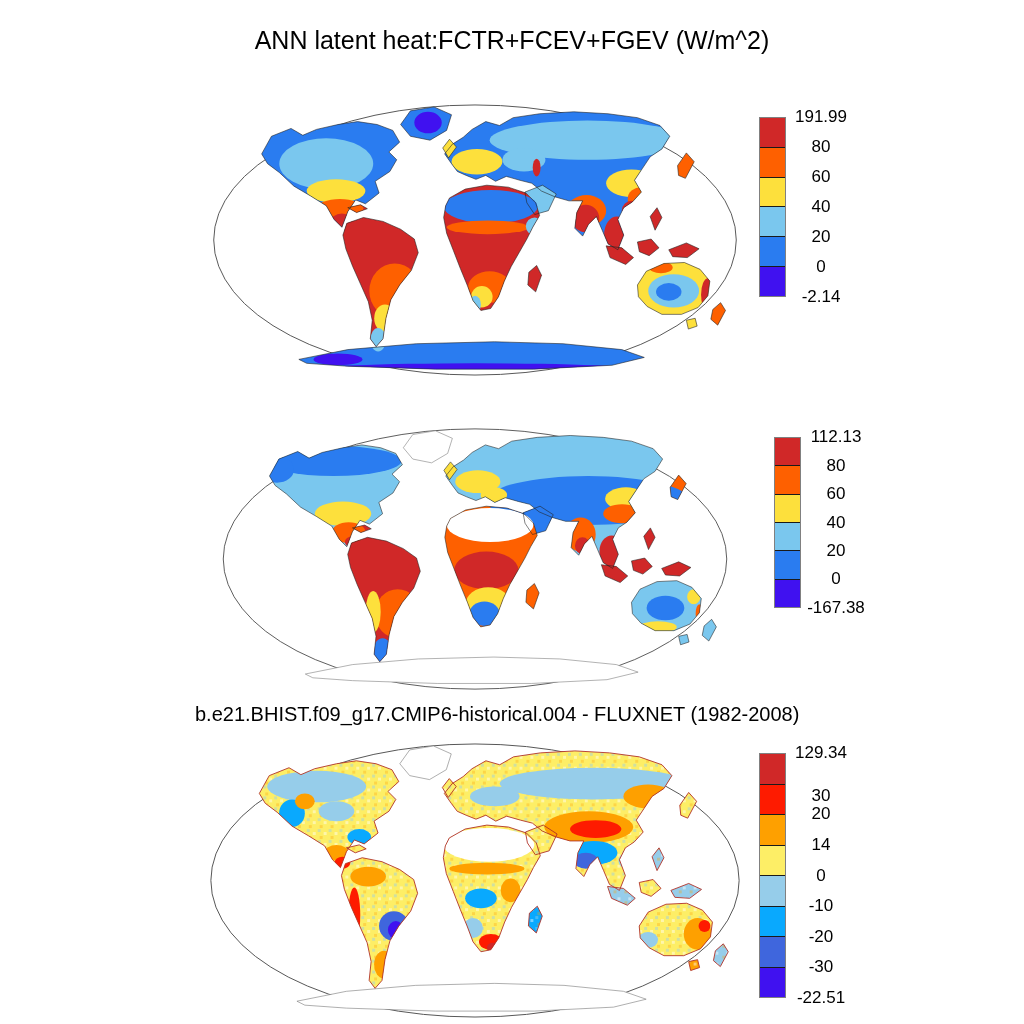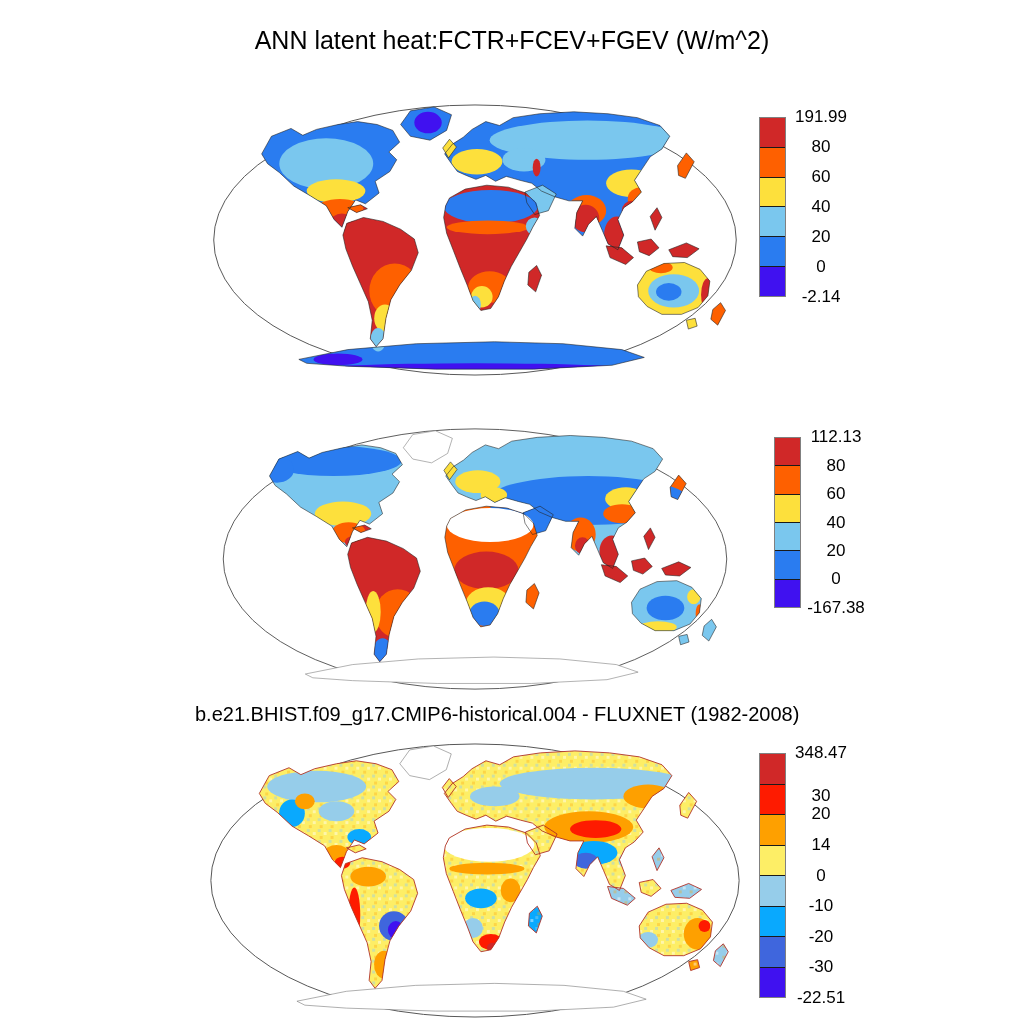--- a/index.html
+++ b/index.html
@@ -365,21 +365,21 @@
         <div class="seg" style="background: rgb(208, 40, 40);"></div>
         <div class="seg" style="background: rgb(254, 27, 0);"></div>
         <div class="seg" style="background: rgb(254, 160, 0);"></div>
         <div class="seg" style="background: rgb(253, 238, 102);"></div>
         <div class="seg" style="background: rgb(150, 205, 234);"></div>
         <div class="seg" style="background: rgb(9, 169, 254);"></div>
         <div class="seg" style="background: rgb(63, 102, 221);"></div>
         <div class="seg" style="background: rgb(64, 17, 240);"></div>
       </div>
       <div class="ticks">
-        <div class="tick" style="top: 0%;">348.47</div>
+        <div class="tick" style="top: 0%;">129.34</div>
         <div class="tick" style="top: 12.5%; margin-top: 12px;">30</div>
         <div class="tick" style="top: 25%;">20</div>
         <div class="tick" style="top: 37.5%;">14</div>
         <div class="tick" style="top: 50%;">0</div>
         <div class="tick" style="top: 62.5%;">-10</div>
         <div class="tick" style="top: 75%;">-20</div>
         <div class="tick" style="top: 87.5%;">-30</div>
         <div class="tick" style="top: 100%;">-22.51</div>
       </div>
     </div>

